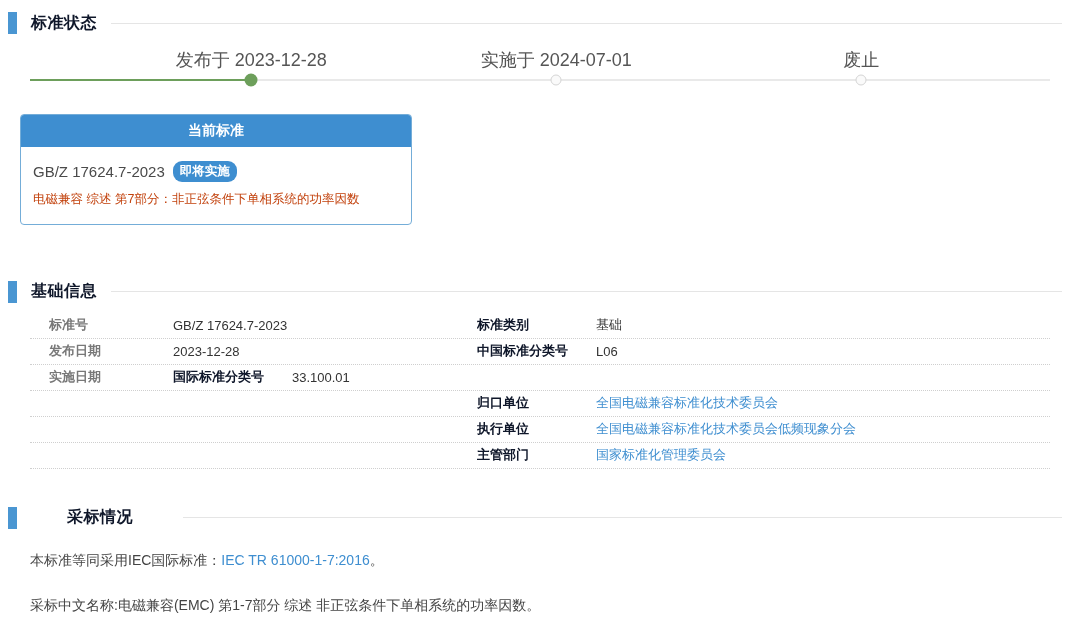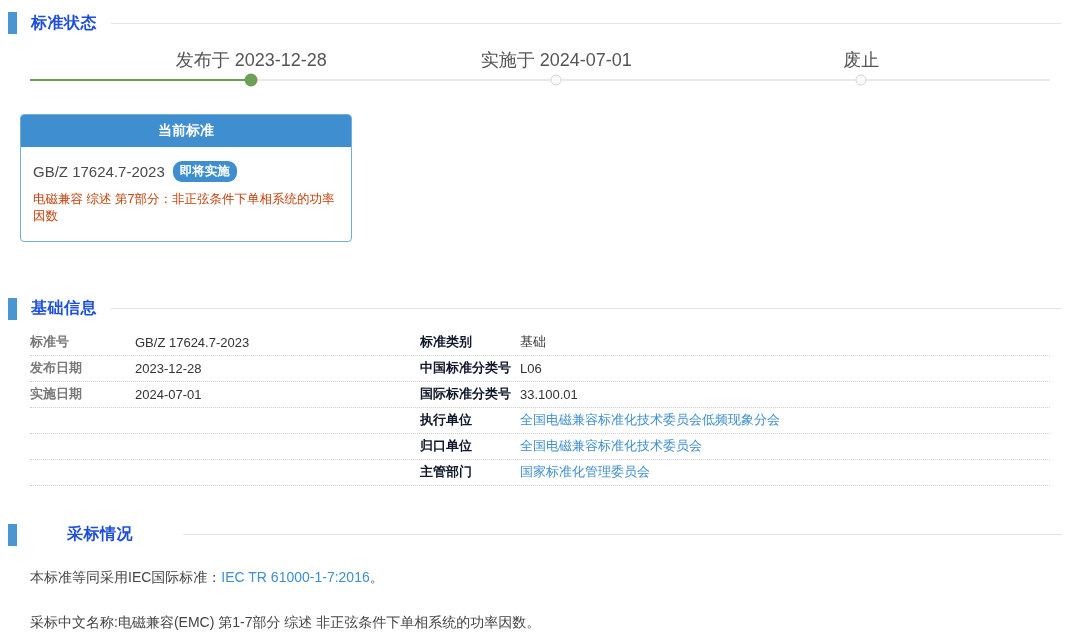--- a/index.html
+++ b/index.html
@@ -8,49 +8,49 @@
     --link-blue:#3e8ed0;
     --timeline-green:#6d9f5b;
   }
   *{box-sizing:border-box;margin:0;padding:0;}
   html,body{width:1080px;height:636px;background:#fff;overflow:hidden;}
   body{font-family:"Liberation Sans","DejaVu Sans",sans-serif;color:#333;position:relative;}
 
   
   .section-header{display:flex;align-items:center;margin:0 0 0 8px;}
   .section-header .bar{width:9px;height:22px;background:var(--marker-blue);margin-right:14px;flex:0 0 auto;}
-  .section-header .title{font-size:16px;font-weight:bold;color:#1d4ed8;letter-spacing:.5px;}
+  .section-header .title{font-size:16px;font-weight:bold;color:#0f172a;letter-spacing:.5px;}
   .section-header .rule{flex:1;height:1px;background:#e5e5e5;margin-left:14px;margin-right:18px;}
   .sh-1{padding-top:12px;}
   .sh-2{margin-top:56px;}
   .sh-3{margin-top:38px;gap:36px;}
 
   
   .timeline{position:relative;margin:12px 30px 0;height:48px;}
   .tl-label{position:absolute;top:2px;transform:translateX(-50%);font-size:18px;color:#555;white-space:nowrap;}
   .tl-track{position:absolute;left:0;right:0;top:33px;height:2px;background:#e9e9e9;}
   .tl-progress{position:absolute;left:0;top:33px;height:2px;background:var(--timeline-green);width:21.7%;}
   .tl-dot{position:absolute;top:34px;transform:translate(-50%,-50%);border-radius:50%;}
   .tl-dot.done{width:13px;height:13px;background:var(--timeline-green);}
   .tl-dot.pending{width:11px;height:11px;background:#fafafa;border:1px solid #d5d5d5;}
   .p1{left:21.7%;} .p2{left:51.6%;} .p3{left:81.5%;}
 
   
-  .card{margin:20px 0 0 20px;width:332px;border:1px solid #74add8;border-radius:4px;background:#fff;}
+  .card{margin:20px 0 0 20px;width:392px;border:1px solid #74add8;border-radius:4px;background:#fff;}
   .card-header{background:var(--accent-blue);color:#fff;text-align:center;font-size:14px;font-weight:bold;padding:7px 0;border-radius:3px 3px 0 0;}
   .card-body{padding:14px 12px 16px;}
   .std-line{display:flex;align-items:center;}
   .std-no{font-size:15px;color:#4a4a4a;}
   .badge{display:inline-block;margin-left:8px;background:var(--accent-blue);color:#fff;font-size:12.5px;font-weight:bold;padding:2px 7px;border-radius:9px;line-height:1.35;}
   .std-desc{margin-top:9px;font-size:12.5px;color:#c2410c;}
 
   
   .info-table{margin:10px 30px 0 30px;}
   .info-row{display:flex;align-items:center;height:26px;border-bottom:1px dotted #cfcfcf;font-size:13px;}
-  .cell{overflow:hidden;white-space:nowrap;}
+  .cell{overflow:hidden;white-space:nowrap;margin-left:19px;}
   .c-llabel{width:105px;color:#787878;font-weight:bold;}
   .c-lvalue{width:285px;color:#333;}
   .c-rlabel{width:100px;color:#0f172a;font-weight:bold;}
   .c-rvalue{flex:1;color:#333;}
   .link{color:var(--link-blue);cursor:pointer;text-decoration:none;}
 
   
   .adopt-p{margin:23px 30px 0 30px;font-size:14px;color:#444;}
   .adopt-p + .adopt-p{margin-top:27px;}
 </style>
@@ -99,35 +99,34 @@
     <span class="cell c-rvalue">基础</span>
   </div>
   <div class="info-row">
     <span class="cell c-llabel">发布日期</span>
     <span class="cell c-lvalue">2023-12-28</span>
     <span class="cell c-rlabel">中国标准分类号</span>
     <span class="cell c-rvalue">L06</span>
   </div>
   <div class="info-row">
     <span class="cell c-llabel">实施日期</span>
-    <span class="cell c-lvalue">2024-07-01</span>
     <span class="cell c-rlabel">国际标准分类号</span>
     <span class="cell c-rvalue">33.100.01</span>
   </div>
   <div class="info-row">
     <span class="cell c-llabel"></span>
     <span class="cell c-lvalue"></span>
-    <span class="cell c-rlabel">执行单位</span>
-    <span class="cell c-rvalue"><a class="link">全国电磁兼容标准化技术委员会低频现象分会</a></span>
+    <span class="cell c-rlabel">归口单位</span>
+    <span class="cell c-rvalue"><a class="link">全国电磁兼容标准化技术委员会</a></span>
   </div>
   <div class="info-row">
     <span class="cell c-llabel"></span>
     <span class="cell c-lvalue"></span>
-    <span class="cell c-rlabel">归口单位</span>
-    <span class="cell c-rvalue"><a class="link">全国电磁兼容标准化技术委员会</a></span>
+    <span class="cell c-rlabel">执行单位</span>
+    <span class="cell c-rvalue"><a class="link">全国电磁兼容标准化技术委员会低频现象分会</a></span>
   </div>
   <div class="info-row">
     <span class="cell c-llabel"></span>
     <span class="cell c-lvalue"></span>
     <span class="cell c-rlabel">主管部门</span>
     <span class="cell c-rvalue"><a class="link">国家标准化管理委员会</a></span>
   </div>
 </div>
 
 <div class="section-header sh-3">

